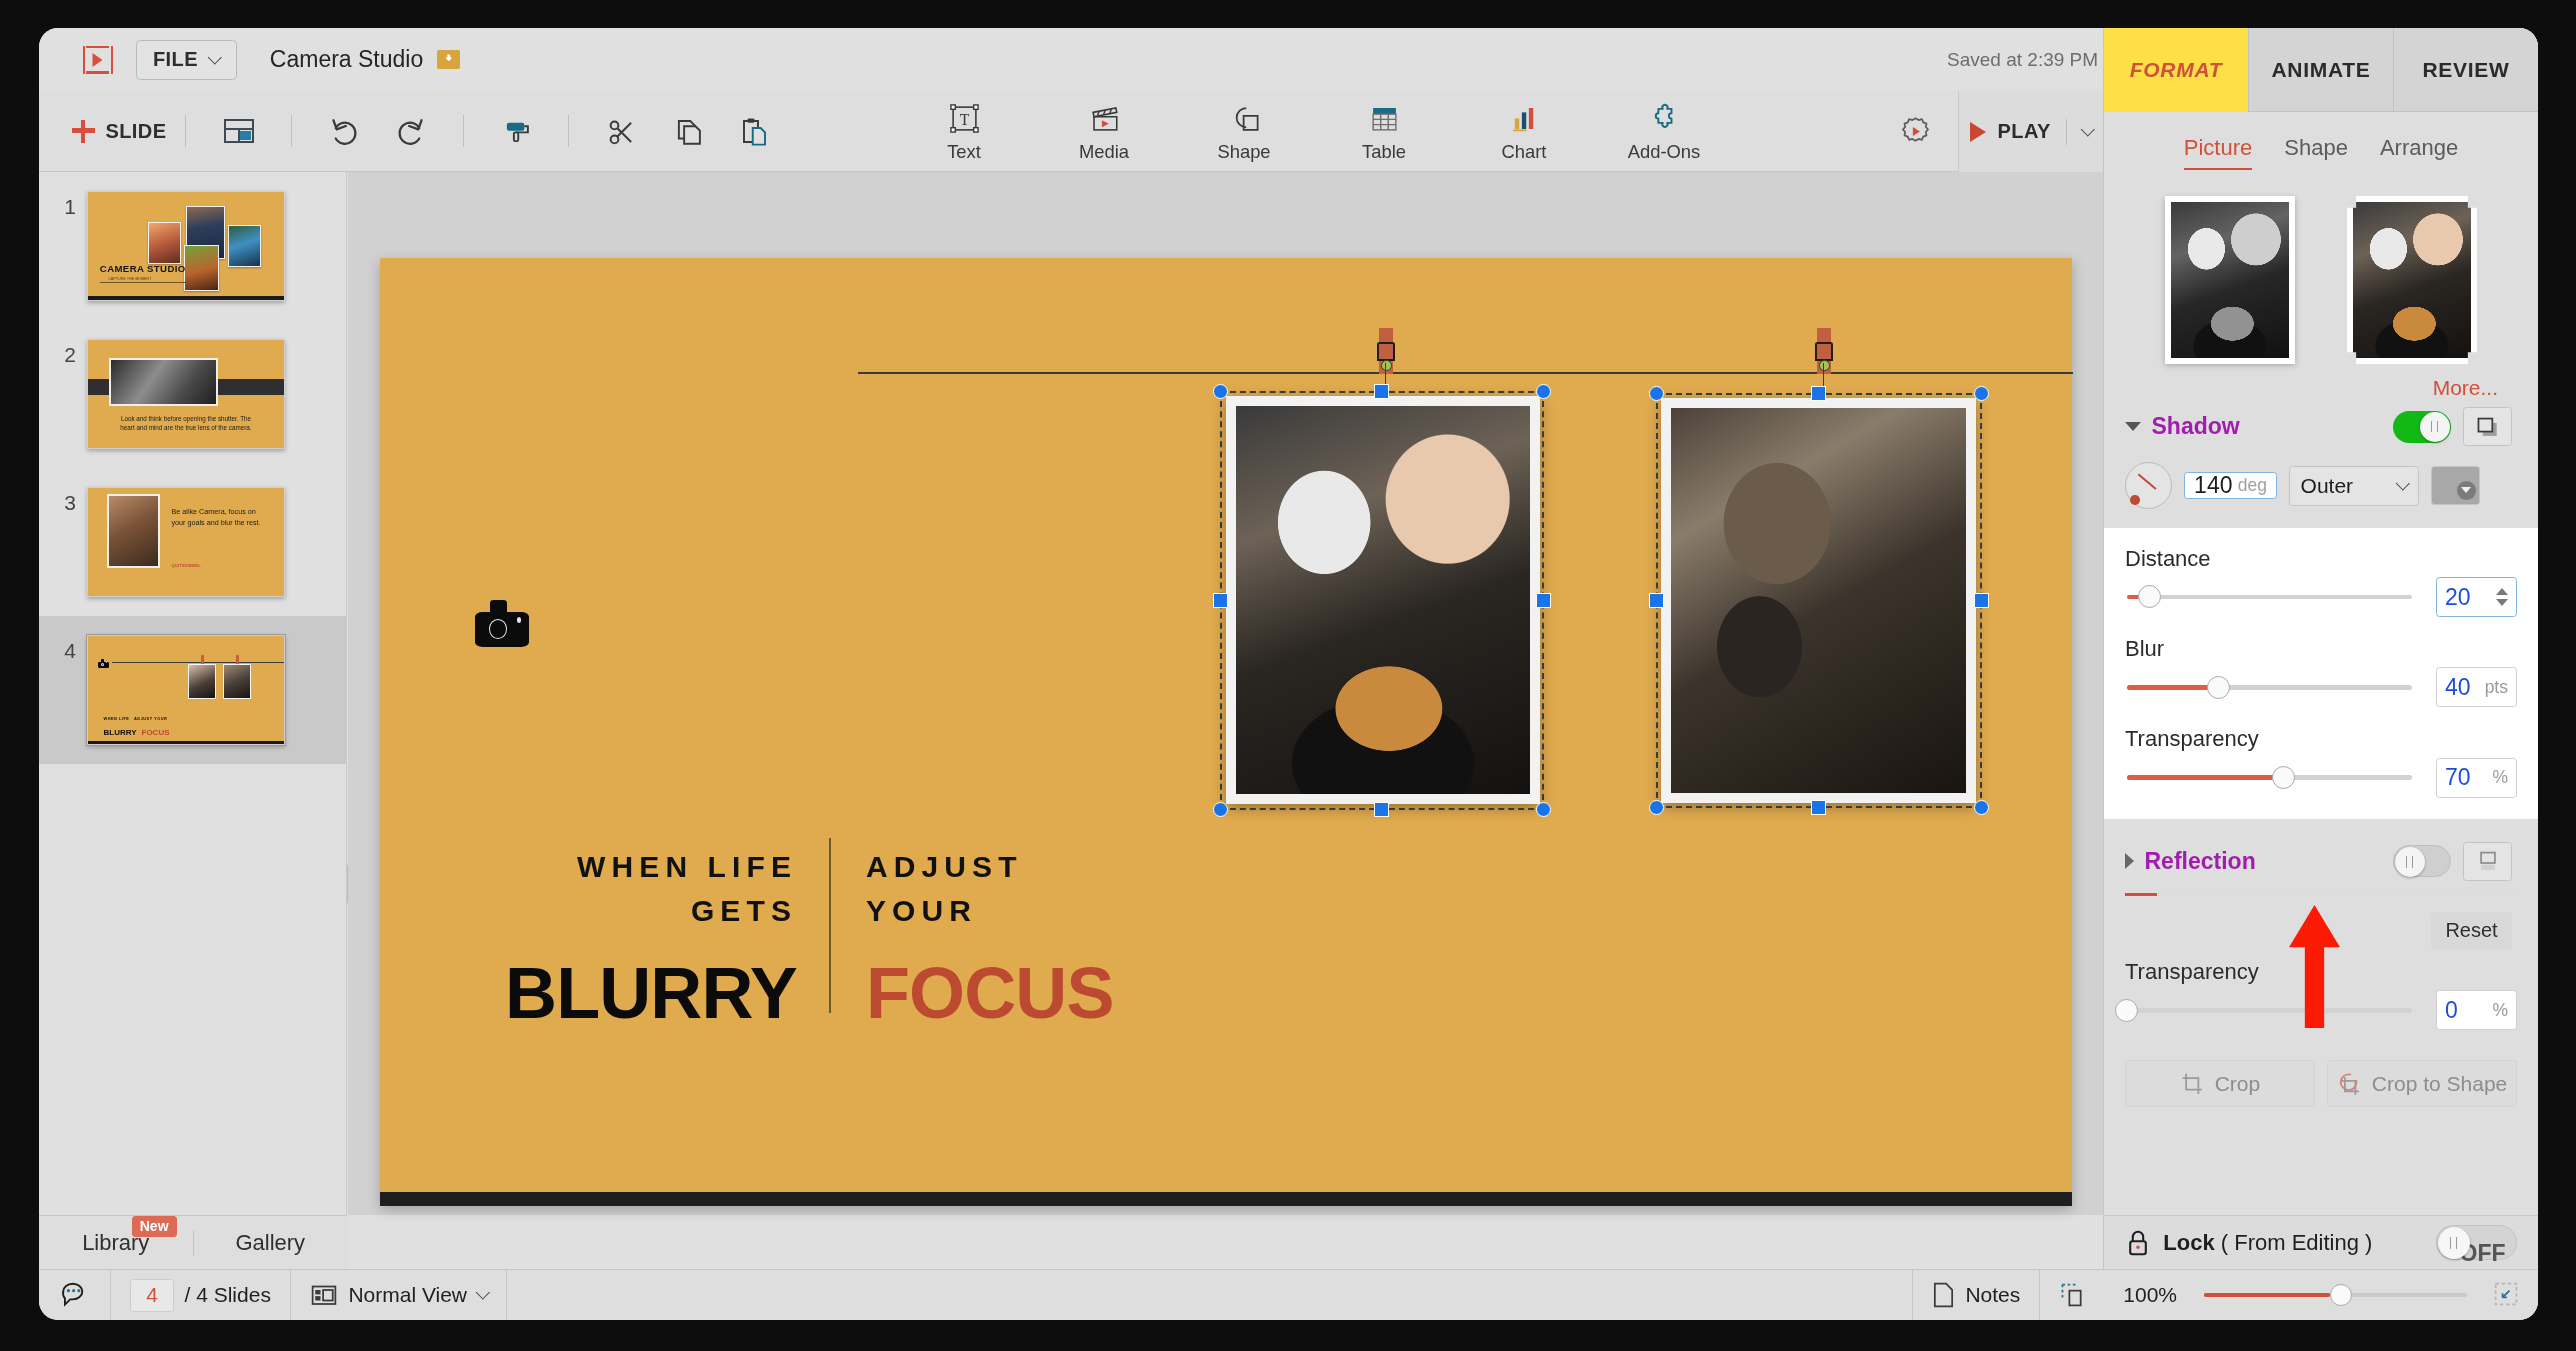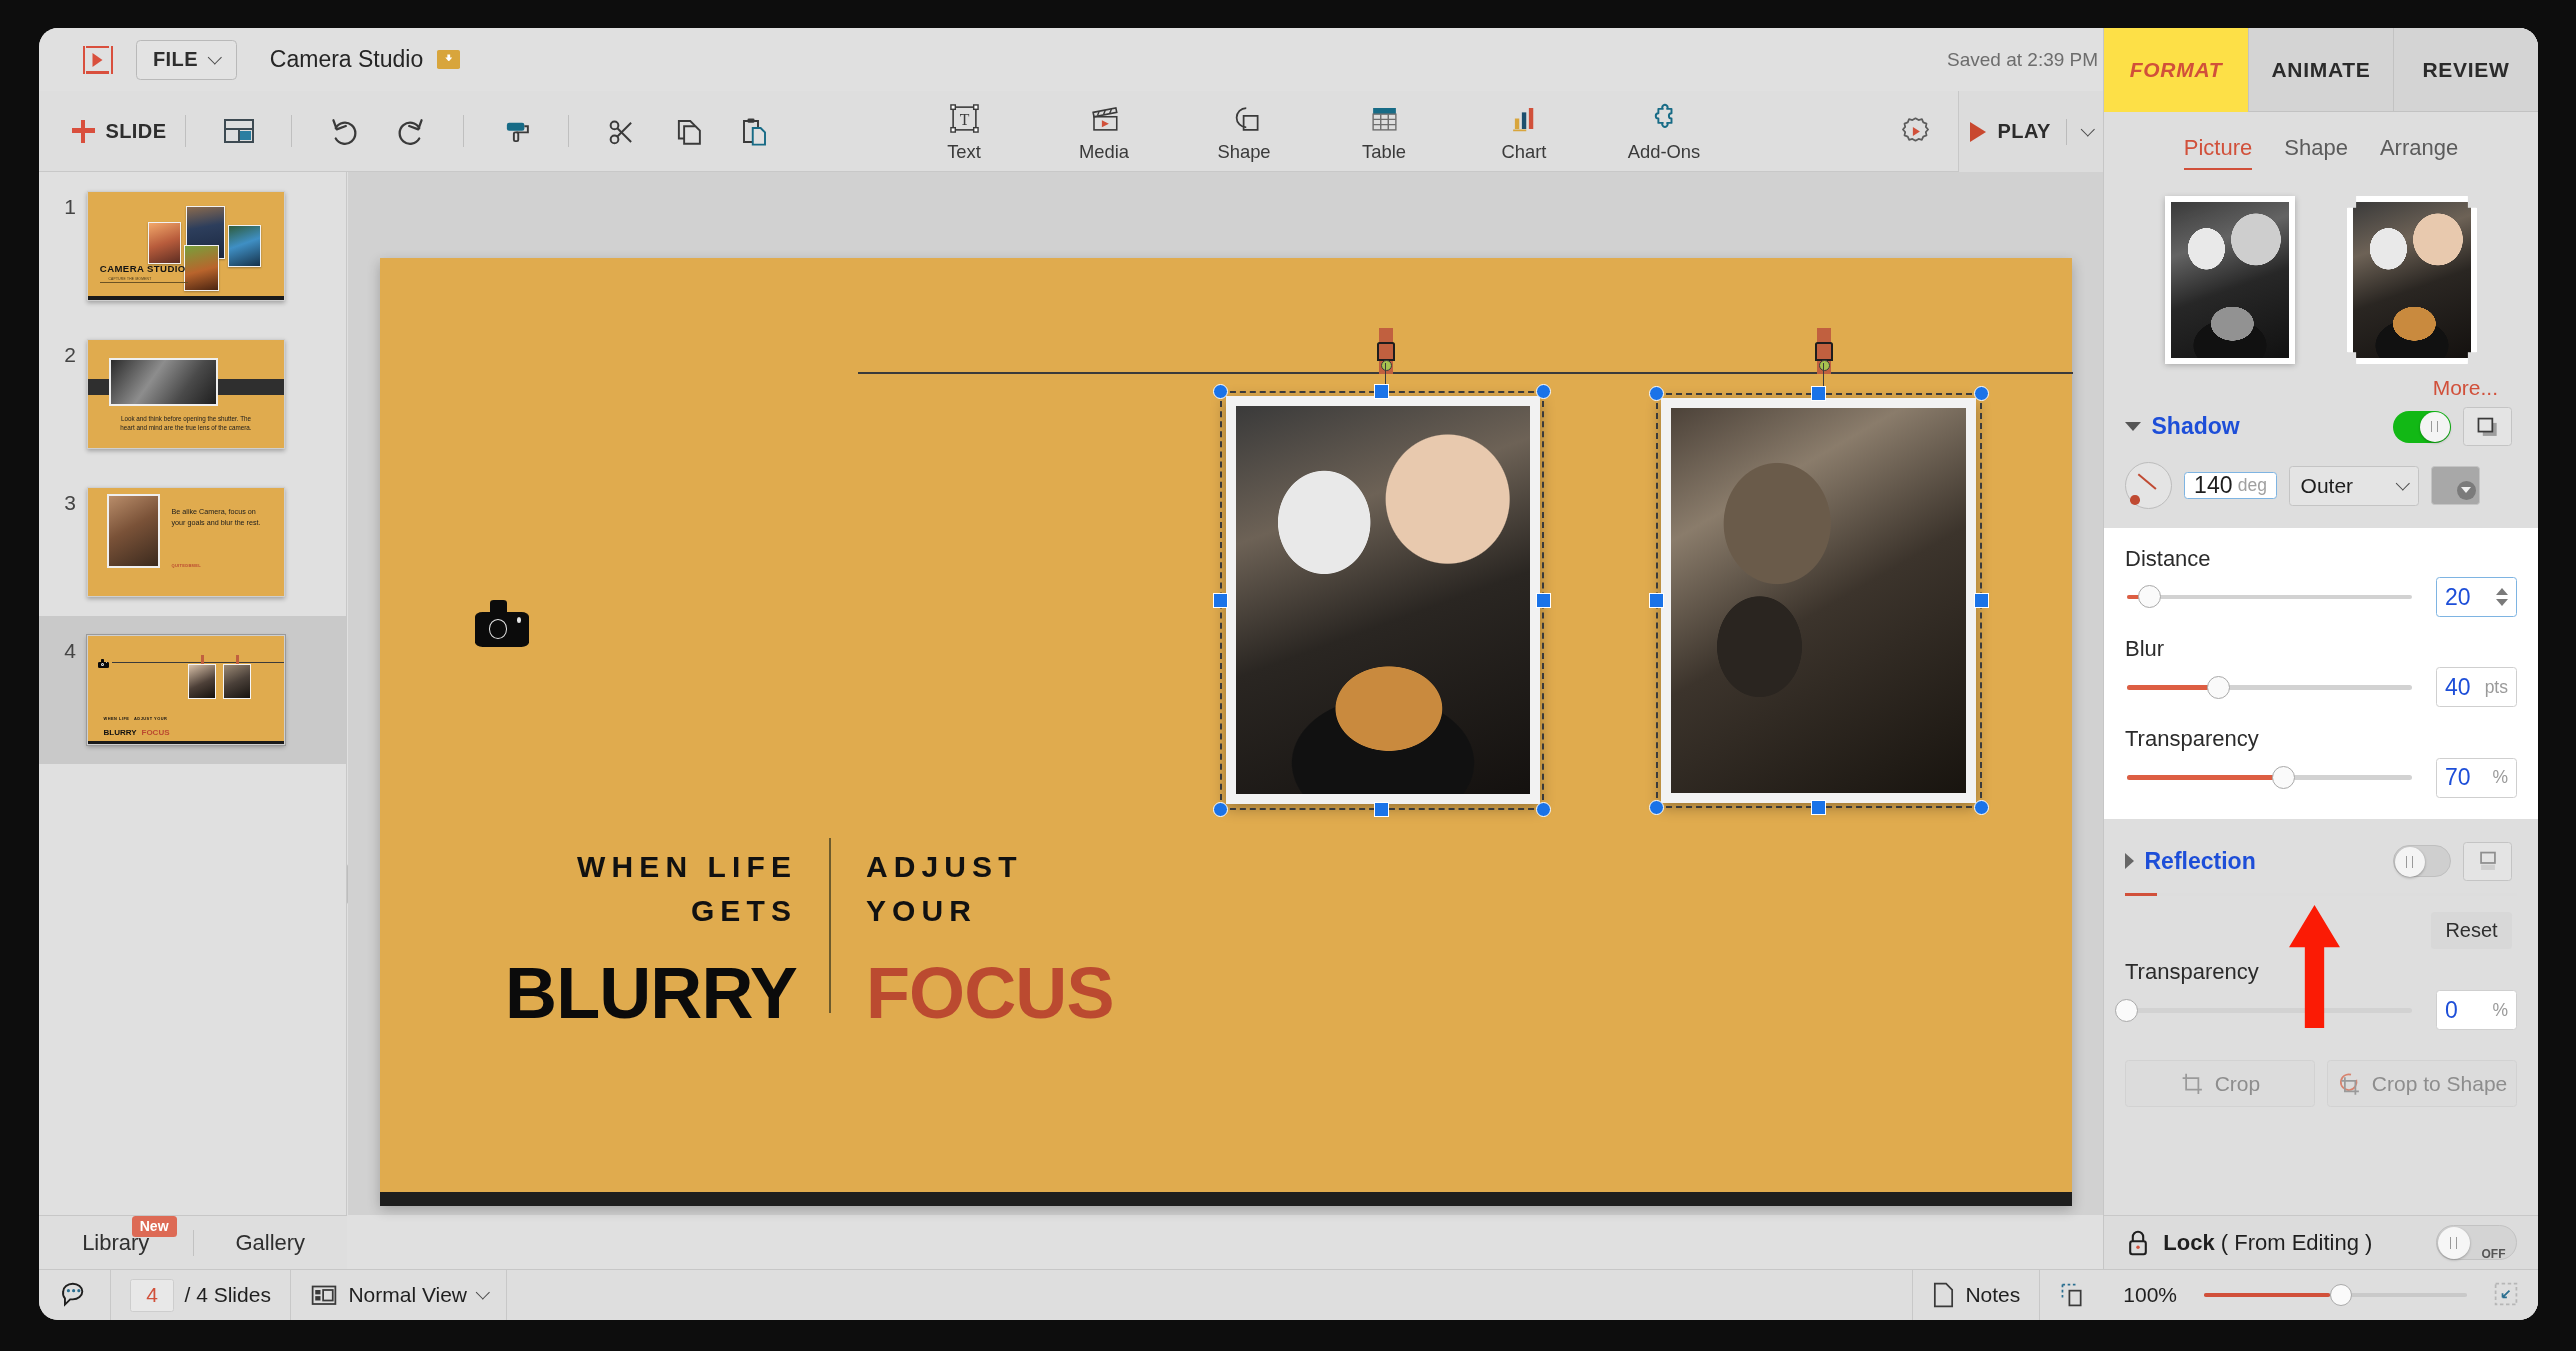--- a/index.html
+++ b/index.html
@@ -251,21 +251,21 @@
   .pv { width: 130px; height: 168px; background: #fff; padding: 6.1px; box-shadow: 0 1.8px 6.1px rgba(0,0,0,.25); }
   .pv-inner { width: 100%; height: 100%; }
   .pv1 { filter: grayscale(1); }
   .pv2 { }
   .pv2-wrap { clip-path: polygon(0 7%,7% 7%,7% 0,93% 0,93% 7%,100% 7%,100% 93%,93% 93%,93% 100%,7% 100%,7% 93%,0 93%); }
   .more-link { text-align: right; padding: 12.3px 40px 0; font-size: 21px; color: #d1503a; }
 
   .sec-head { display: flex; align-items: center; padding: 7px 26px 0 21px; }
   .tri-d { width:0;height:0;border-left:8px solid transparent;border-right:8px solid transparent;border-top:9.6px solid #555; margin-right: 10.5px;}
   .tri-r { width:0;height:0;border-top:8px solid transparent;border-bottom:8px solid transparent;border-left:9.6px solid #666; margin-right: 10.5px;}
-  .sec-title { font-size: 23px; font-weight: bold; color: #1d4ed8; }
+  .sec-title { font-size: 23px; font-weight: bold; color: #a21caf; }
   .toggle { width: 58px; height: 32px; border-radius: 16px; position: relative; margin-left: auto; }
   .toggle.on { background: #12b815; }
   .toggle.off { background: #cfcfcf; border: 0.9px solid #bfbfbf; }
   .toggle .knob { position: absolute; top: 0.9px; width: 30px; height: 30px; border-radius: 50%; background: #f4f4f4; box-shadow: 0 0.9px 2.6px rgba(0,0,0,.3); display:flex;align-items:center;justify-content:center;}
   .toggle.on .knob { right: 0.9px; }
   .toggle.off .knob { left: 0.9px; }
   .knob-bars { width:7px;height:11.4px; border-left:1.8px solid #9a9a9a; border-right:1.8px solid #9a9a9a;}
   .sq-btn { width: 49px; height: 39px; border: 0.9px solid #c4c4c4; border-radius: 3.5px; background: #e4e4e4; margin-left: 12.3px; display:flex;align-items:center;justify-content:center;}
 
   .row { display: flex; align-items: center; padding: 0 21px; gap: 12.3px; margin-top: 16px; }
@@ -315,21 +315,21 @@
 
   .lock-bar { position: absolute; left: 0; right: 0; bottom: 51px; height: 54px;
     background: #dcdcdc; border-top: 0.9px solid #c8c8c8;
     display: flex; align-items: center; padding: 0 21px; gap: 12.3px; }
   .lock-lbl { font-size: 22px; color: #1f1f1f; }
   .lock-lbl b { font-weight: bold; }
   .lock-toggle { margin-left: auto; width: 81px; height: 35px; border-radius: 17.5px; background: #d4d4d4;
     border: 0.9px solid #c2c2c2; position: relative; display:flex;align-items:center;justify-content:flex-end;padding-right:10.5px;}
   .lock-toggle .knob2 { position:absolute;left:0.9px;top:0.9px;width:32px;height:32px;border-radius:50%;background:#f6f6f6;
     box-shadow:0 0.9px 2.6px rgba(0,0,0,.28);display:flex;align-items:center;justify-content:center;}
-  .lock-off { font-size: 12px; font-weight: bold; color: #555; margin-top: 22px; }
+  .lock-off { font-size: 23px; font-weight: bold; color: #555; margin-top: 22px; }
 
   
   .bottombar { position: absolute; left: 0; right: 0; bottom: 0; height: 51px;
     background: #dedede; border-top: 0.9px solid #c7c7c7; display: flex; align-items: center; }
   .bb-cell { height: 100%; display: flex; align-items: center; padding: 0 19px; border-right: 0.9px solid #c8c8c8; gap: 10.5px;}
   .bb-txt { font-size: 21px; color: #1f1f1f; }
   .page-inp { width: 44px; height: 33px; border: 0.9px solid #cdcdcd; background: #e8e8e8; border-radius: 2.6px;
     display:flex;align-items:center;justify-content:center;font-size:21px;color:#d1503a;}
   .zoom-track { width: 263px; height: 3.5px; background: #c9c9c9; border-radius: 1.8px; position: relative; margin: 0 16px; }
   .zoom-track .zf { position:absolute;left:0;top:0;bottom:0;width:48%;background:#d1503a;border-radius:1.8px; }

